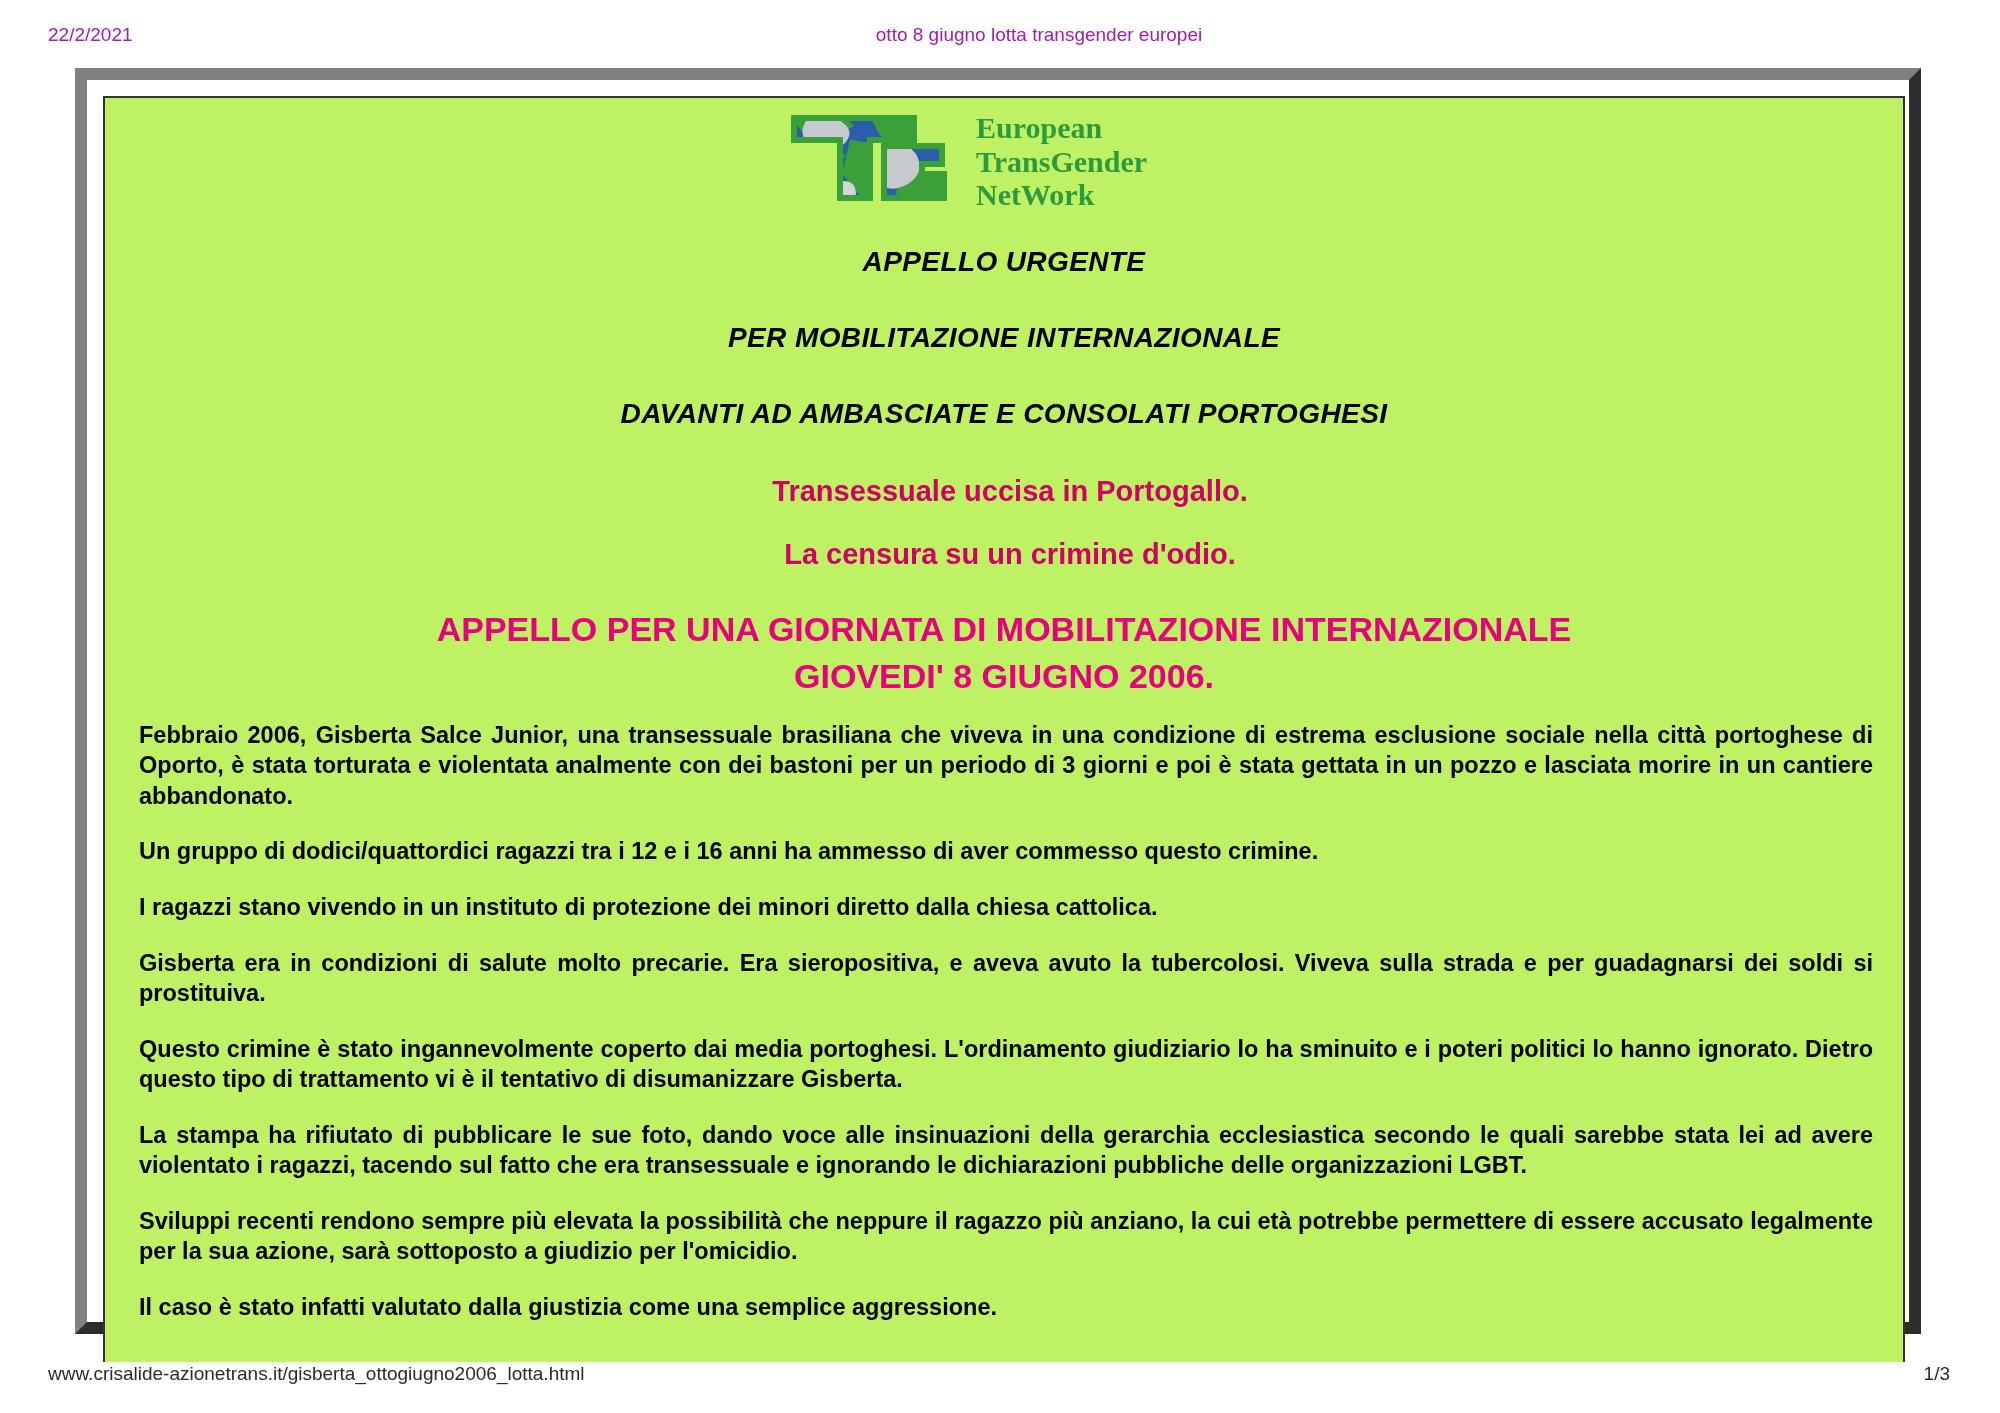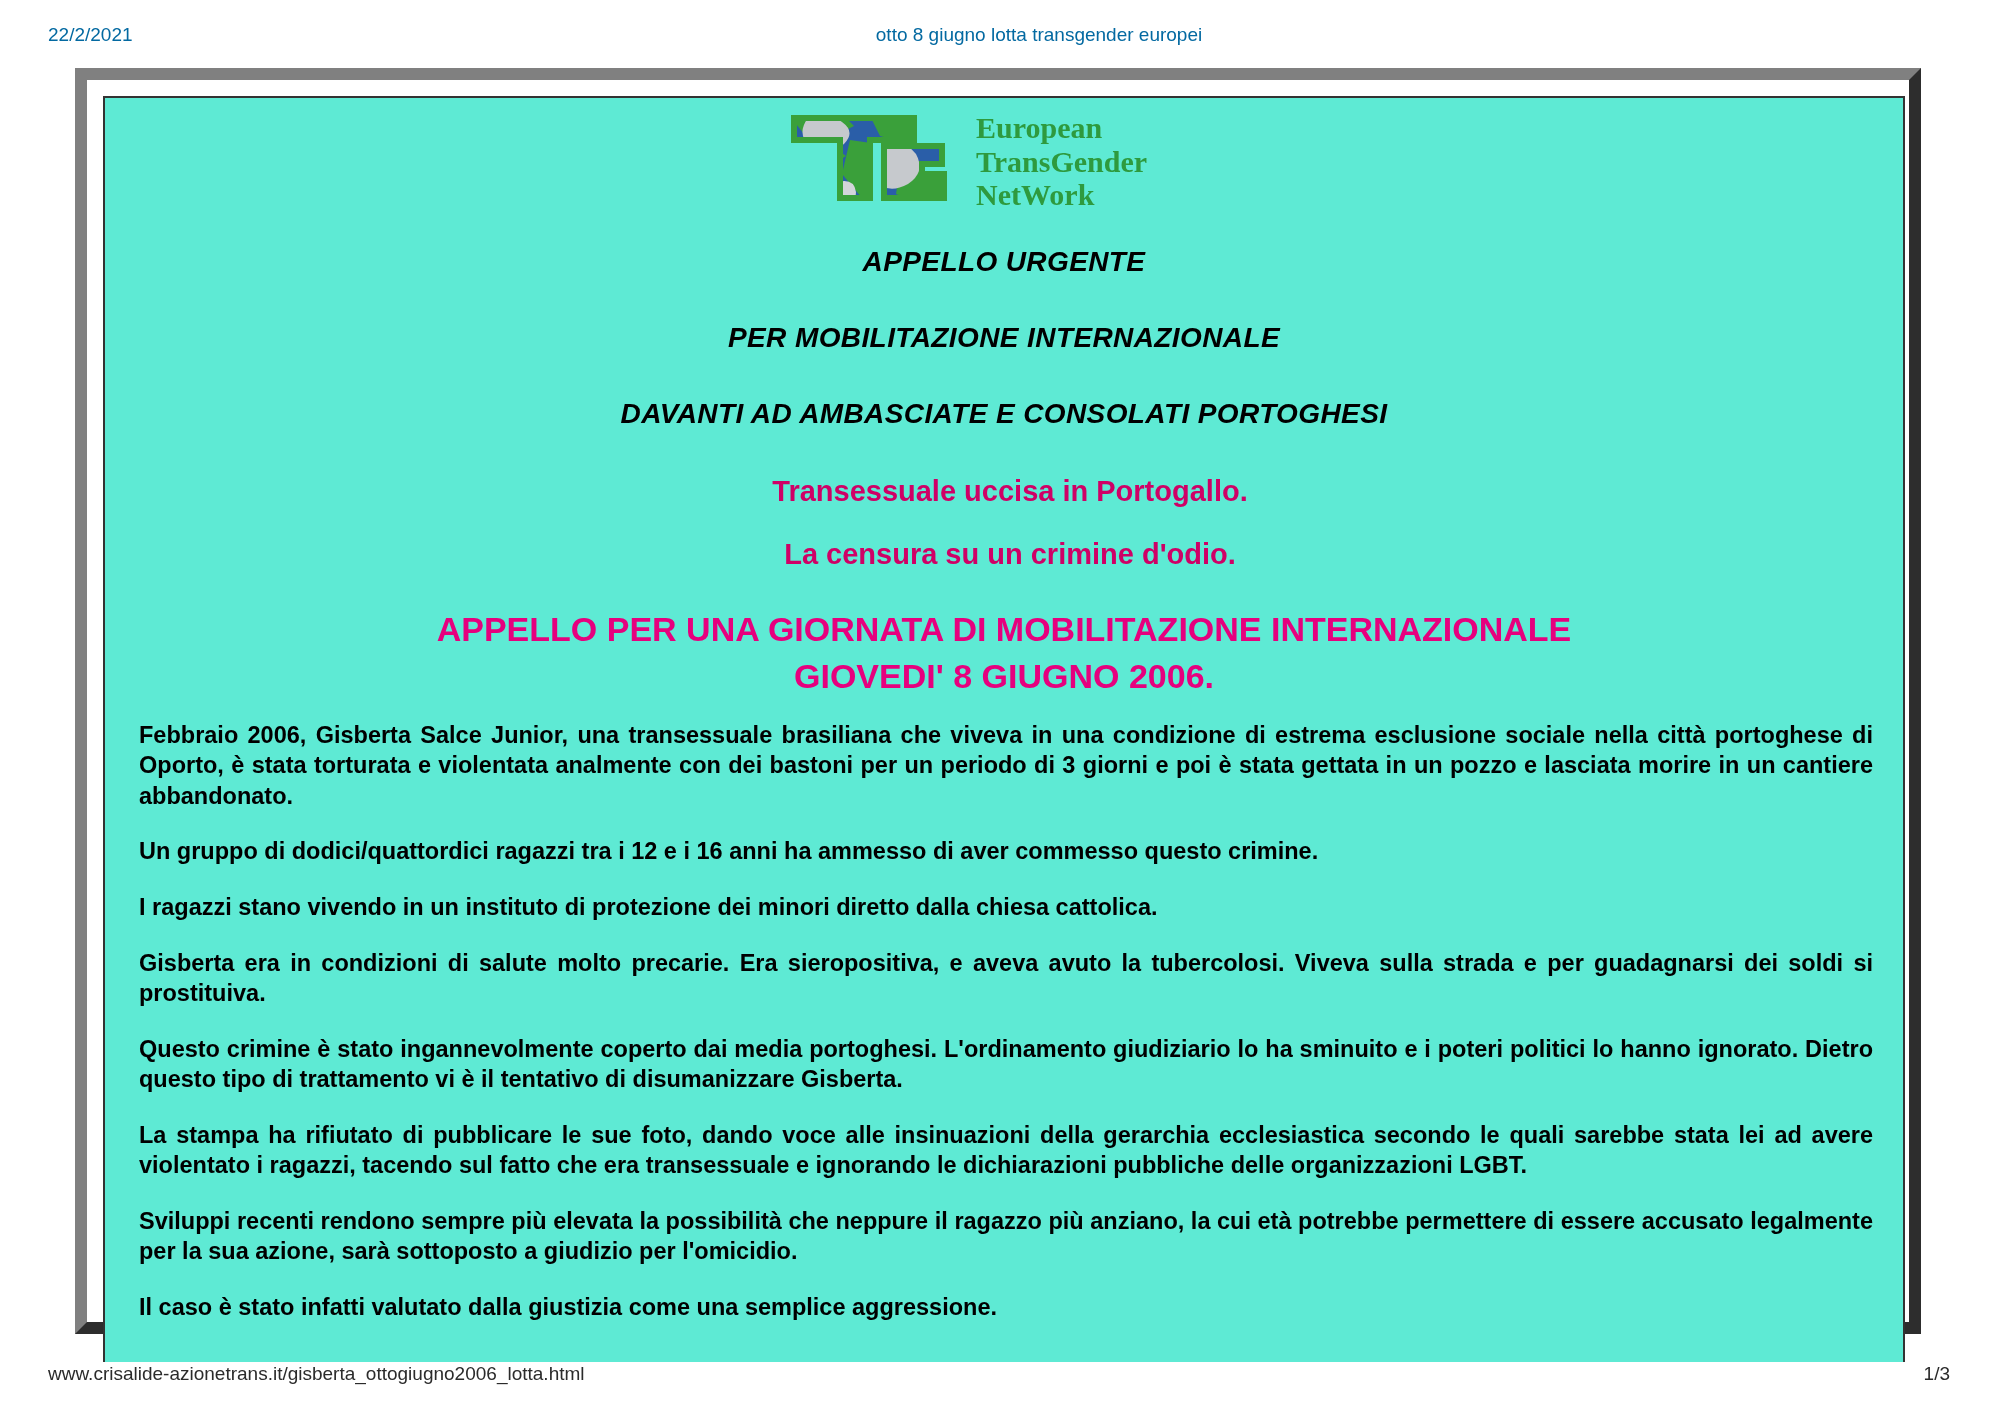--- a/index.html
+++ b/index.html
@@ -18,21 +18,21 @@
   }
 
   
   .print-header {
     position: absolute;
     top: 24px;
     left: 0;
     width: 1980px;
     height: 28px;
     font-size: 19px;
-    color: #0369a1;
+    color: #a21caf;
     font-family: "Liberation Sans", sans-serif;
   }
   .print-header .ph-date {
     position: absolute;
     left: 48px;
     top: 0;
     white-space: nowrap;
   }
   .print-header .ph-title {
     position: absolute;
@@ -84,21 +84,21 @@
     box-sizing: border-box;
   }
   .page-inner {
     position: absolute;
     left: 16px;
     top: 16px;
     right: 4px;
     bottom: -40px;
     border: 2px solid #333333;
     border-bottom: none;
-    background: #5eead4;
+    background: #bef264;
     box-sizing: border-box;
     overflow: hidden;
   }
   .doc-body {
     position: relative;
     padding: 0;
   }
 
   
   .logo-wrap {

